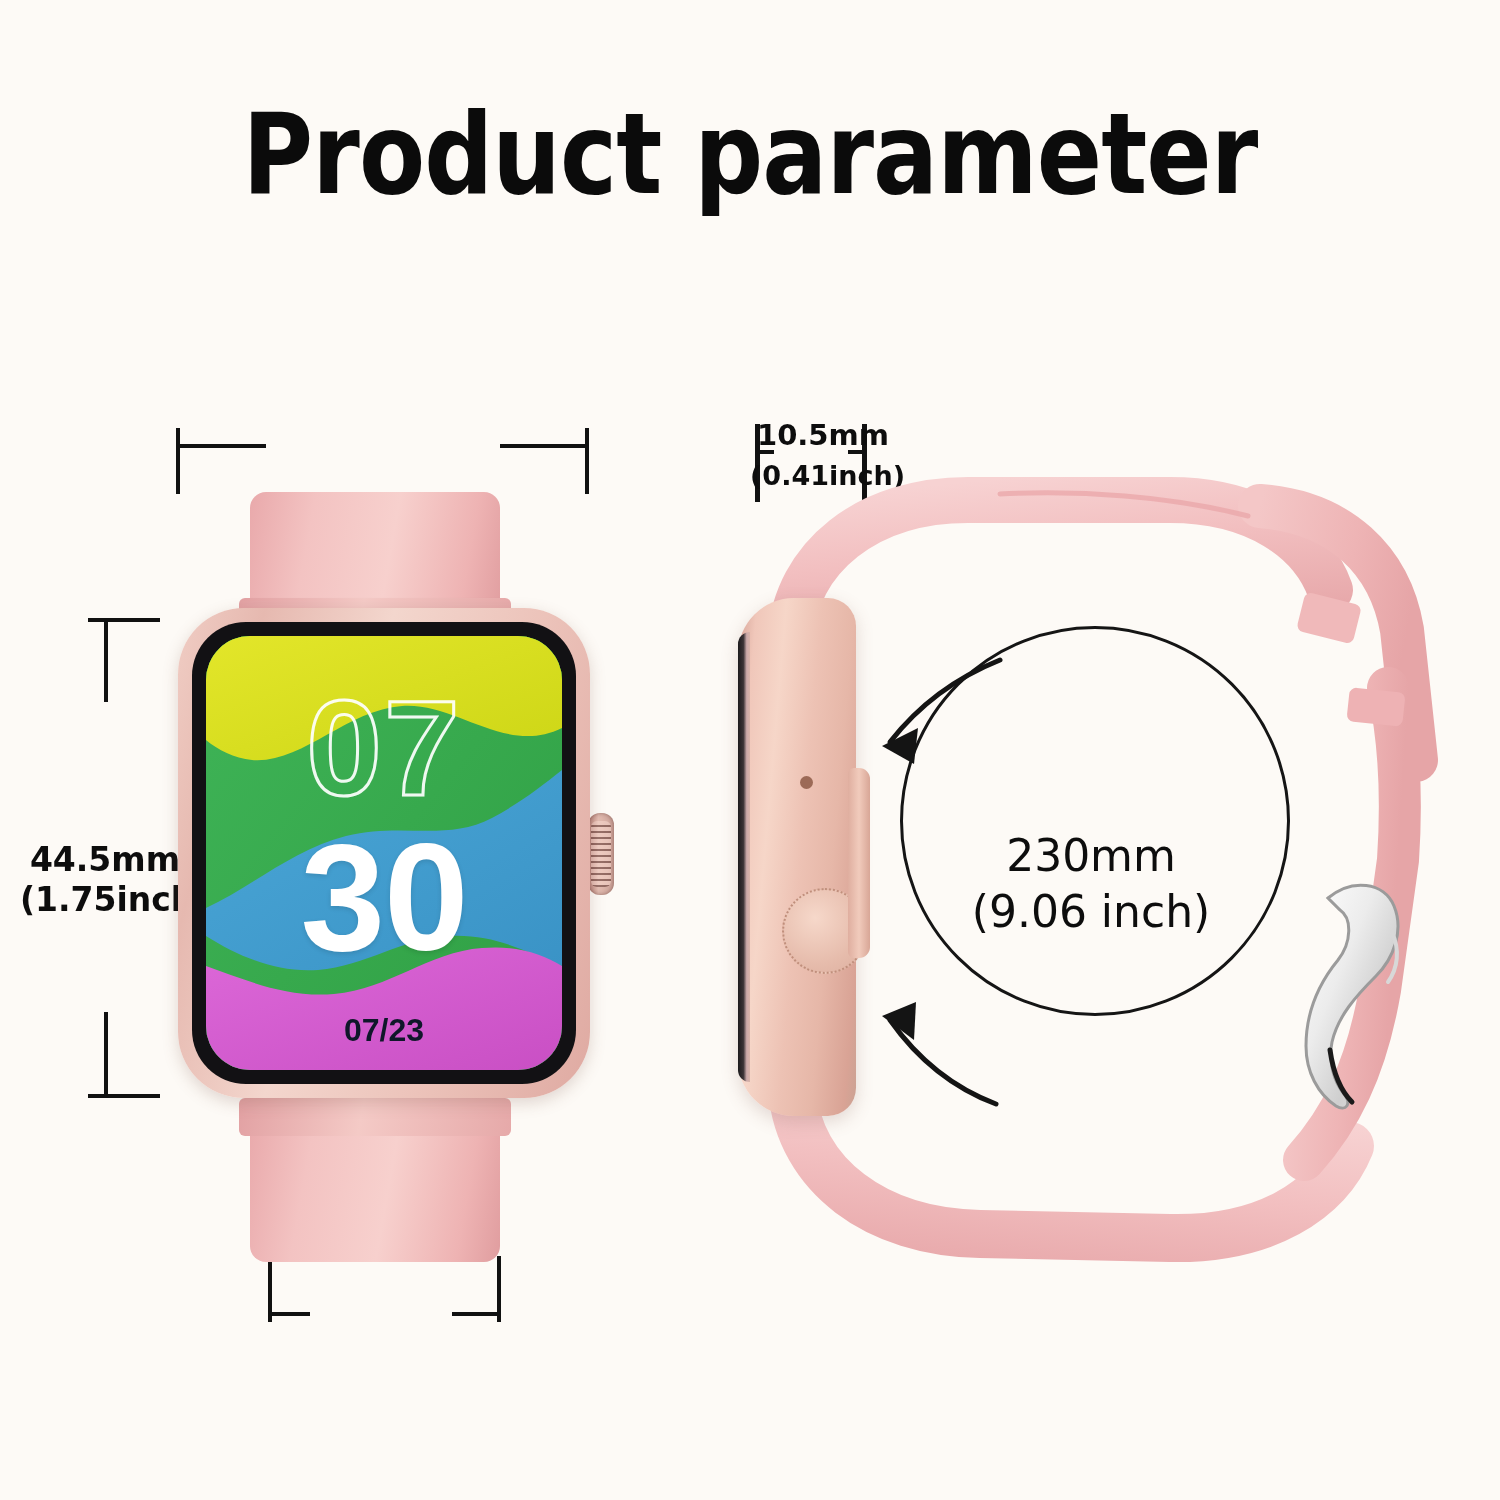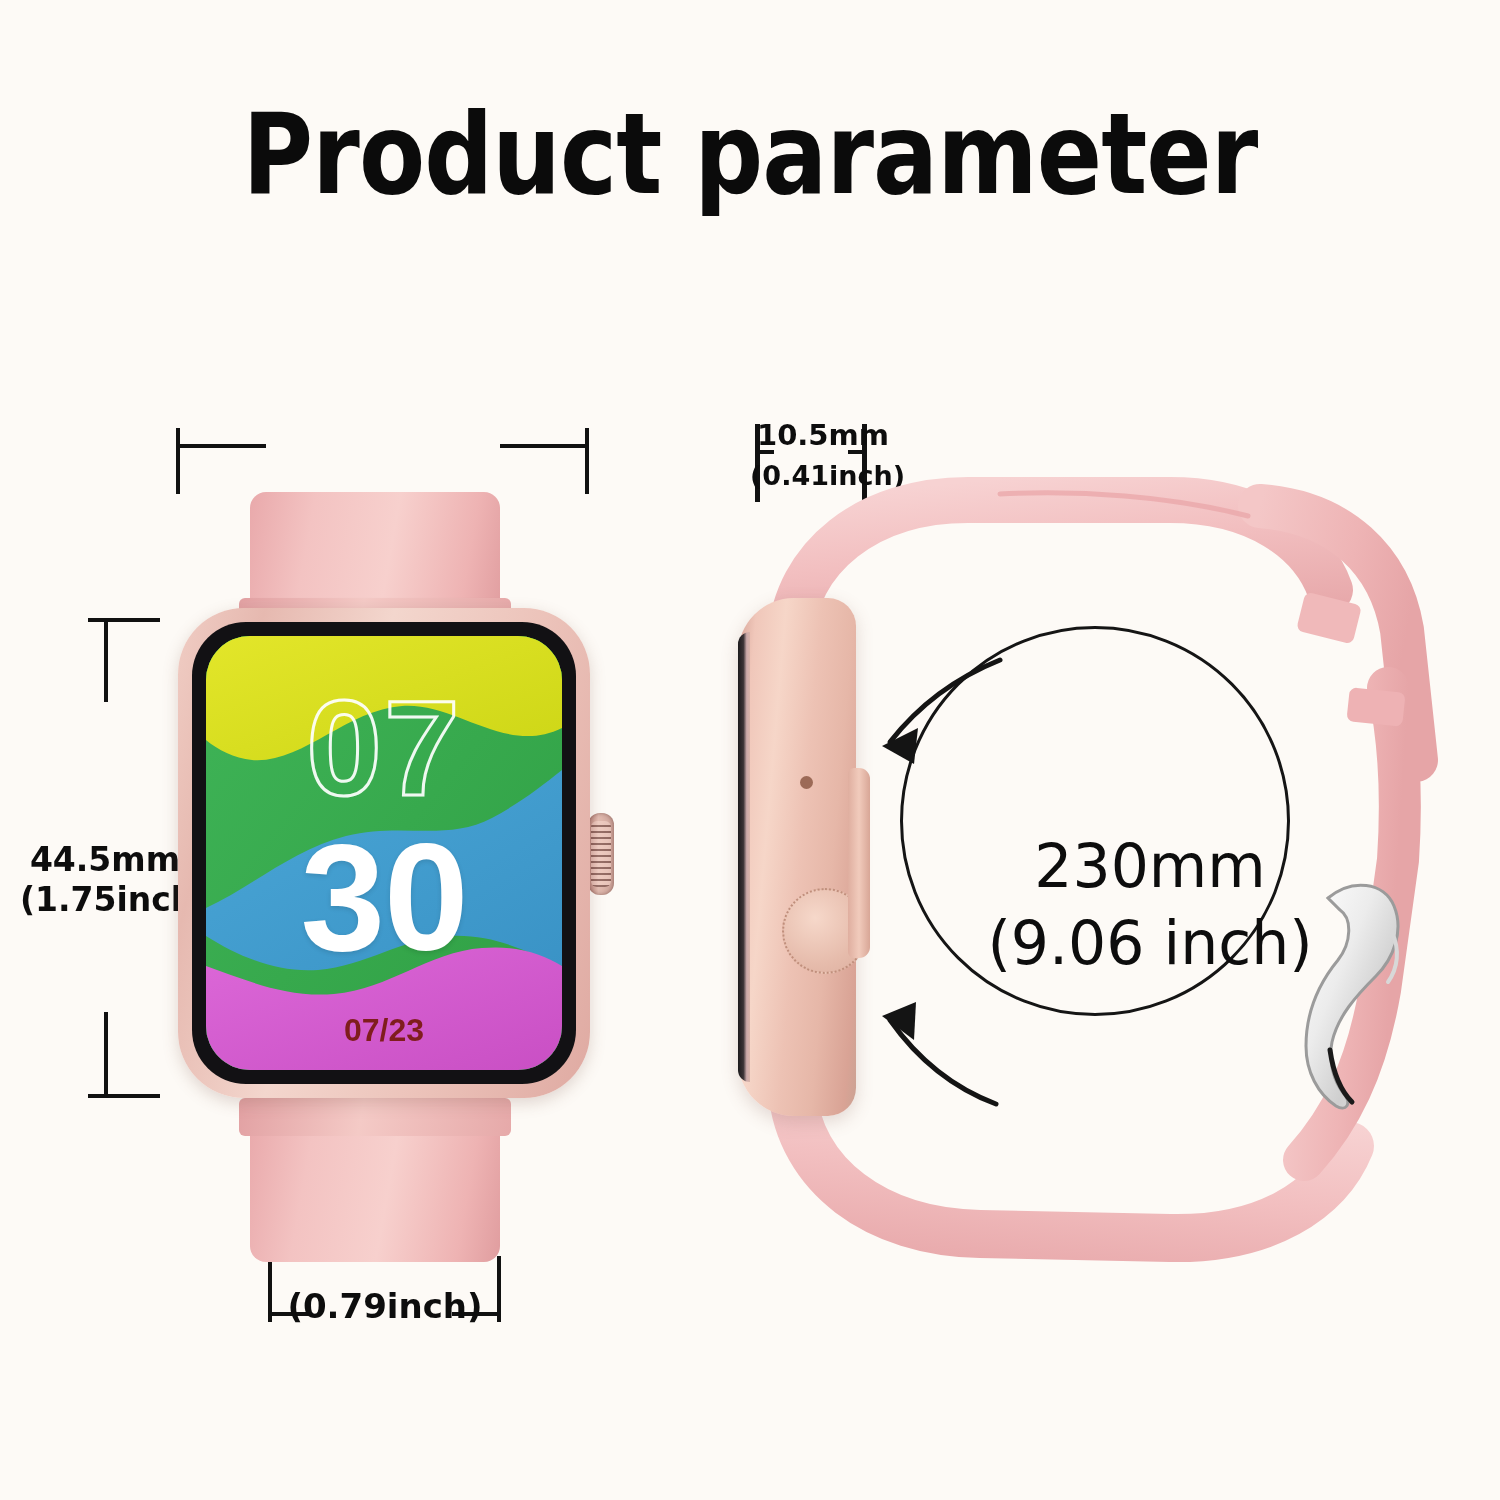--- a/index.html
+++ b/index.html
@@ -137,39 +137,39 @@
     color:transparent;
     -webkit-text-stroke:3px rgba(255,255,255,.92);
     letter-spacing:2px;
   }
   #face-minute {
     top:174px; font-size:152px; font-weight:bold;
     color:#fff; letter-spacing:-1px;
     text-shadow:0 2px 5px rgba(0,0,0,.12);
   }
   #face-day  { top:328px; font-size:42px; font-weight:bold; color:#fff; }
-  #face-date { top:376px; font-size:32px; font-weight:bold; color:#7f1d1d; }
+  #face-date { top:376px; font-size:32px; font-weight:bold; color:#0f172a; }
 
   
   #dim-th-left   { left:755px; top:424px; width:5px;  height:78px; }
   #dim-th-right  { left:862px; top:424px; width:5px;  height:78px; }
   #dim-th-line-l { left:758px; top:450px; width:16px; height:4px; }
   #dim-th-line-r { left:848px; top:450px; width:16px; height:4px; }
   #dim-th-text-mm    { left:757px; top:418px; width:112px; text-align:center; font-size:29px; }
   #dim-th-text-inch  { left:750px; top:460px; width:126px; text-align:center; font-size:27px; }
 
   
   #circ-circle {
     position:absolute; left:900px; top:626px;
     width:390px; height:390px;
     border:3px solid #151515; border-radius:50%;
   }
   #circ-text {
-    position:absolute; left:985px; top:828px; width:330px;
-    text-align:center; font-size:60px;
+    position:absolute; left:926px; top:828px; width:330px;
+    text-align:center; font-size:44px;
     font-family:"DejaVu Sans", sans-serif; font-weight:normal;
     color:#0d0d0d; line-height:1.28;
   }
 
   
   #side-body {
     position:absolute; left:738px; top:598px;
     width:118px; height:518px;
     border-radius:56px 28px 28px 56px;
     background:linear-gradient(95deg,
@@ -228,21 +228,20 @@
   <div class="dim-text" id="dim-left-text">
     <div>44.5mm</div>
     <div>(1.75inch)</div>
   </div>
 
   <div class="rule" id="dim-bot-left-cap"></div>
   <div class="rule" id="dim-bot-right-cap"></div>
   <div class="rule" id="dim-bot-line-l"></div>
   <div class="rule" id="dim-bot-line-r"></div>
   <div class="dim-text" id="dim-bot-text">
-    <div>(0.79inch)</div>
   </div>
 
   <div class="strap-front" id="strap-front-top"></div>
   <div class="strap-front" id="strap-front-bottom"></div>
   <div class="lug" id="lug-top"></div>
   <div class="lug" id="lug-bottom"></div>
 
   <div id="crown">
     <div id="crown-ridges"></div>
   </div>

